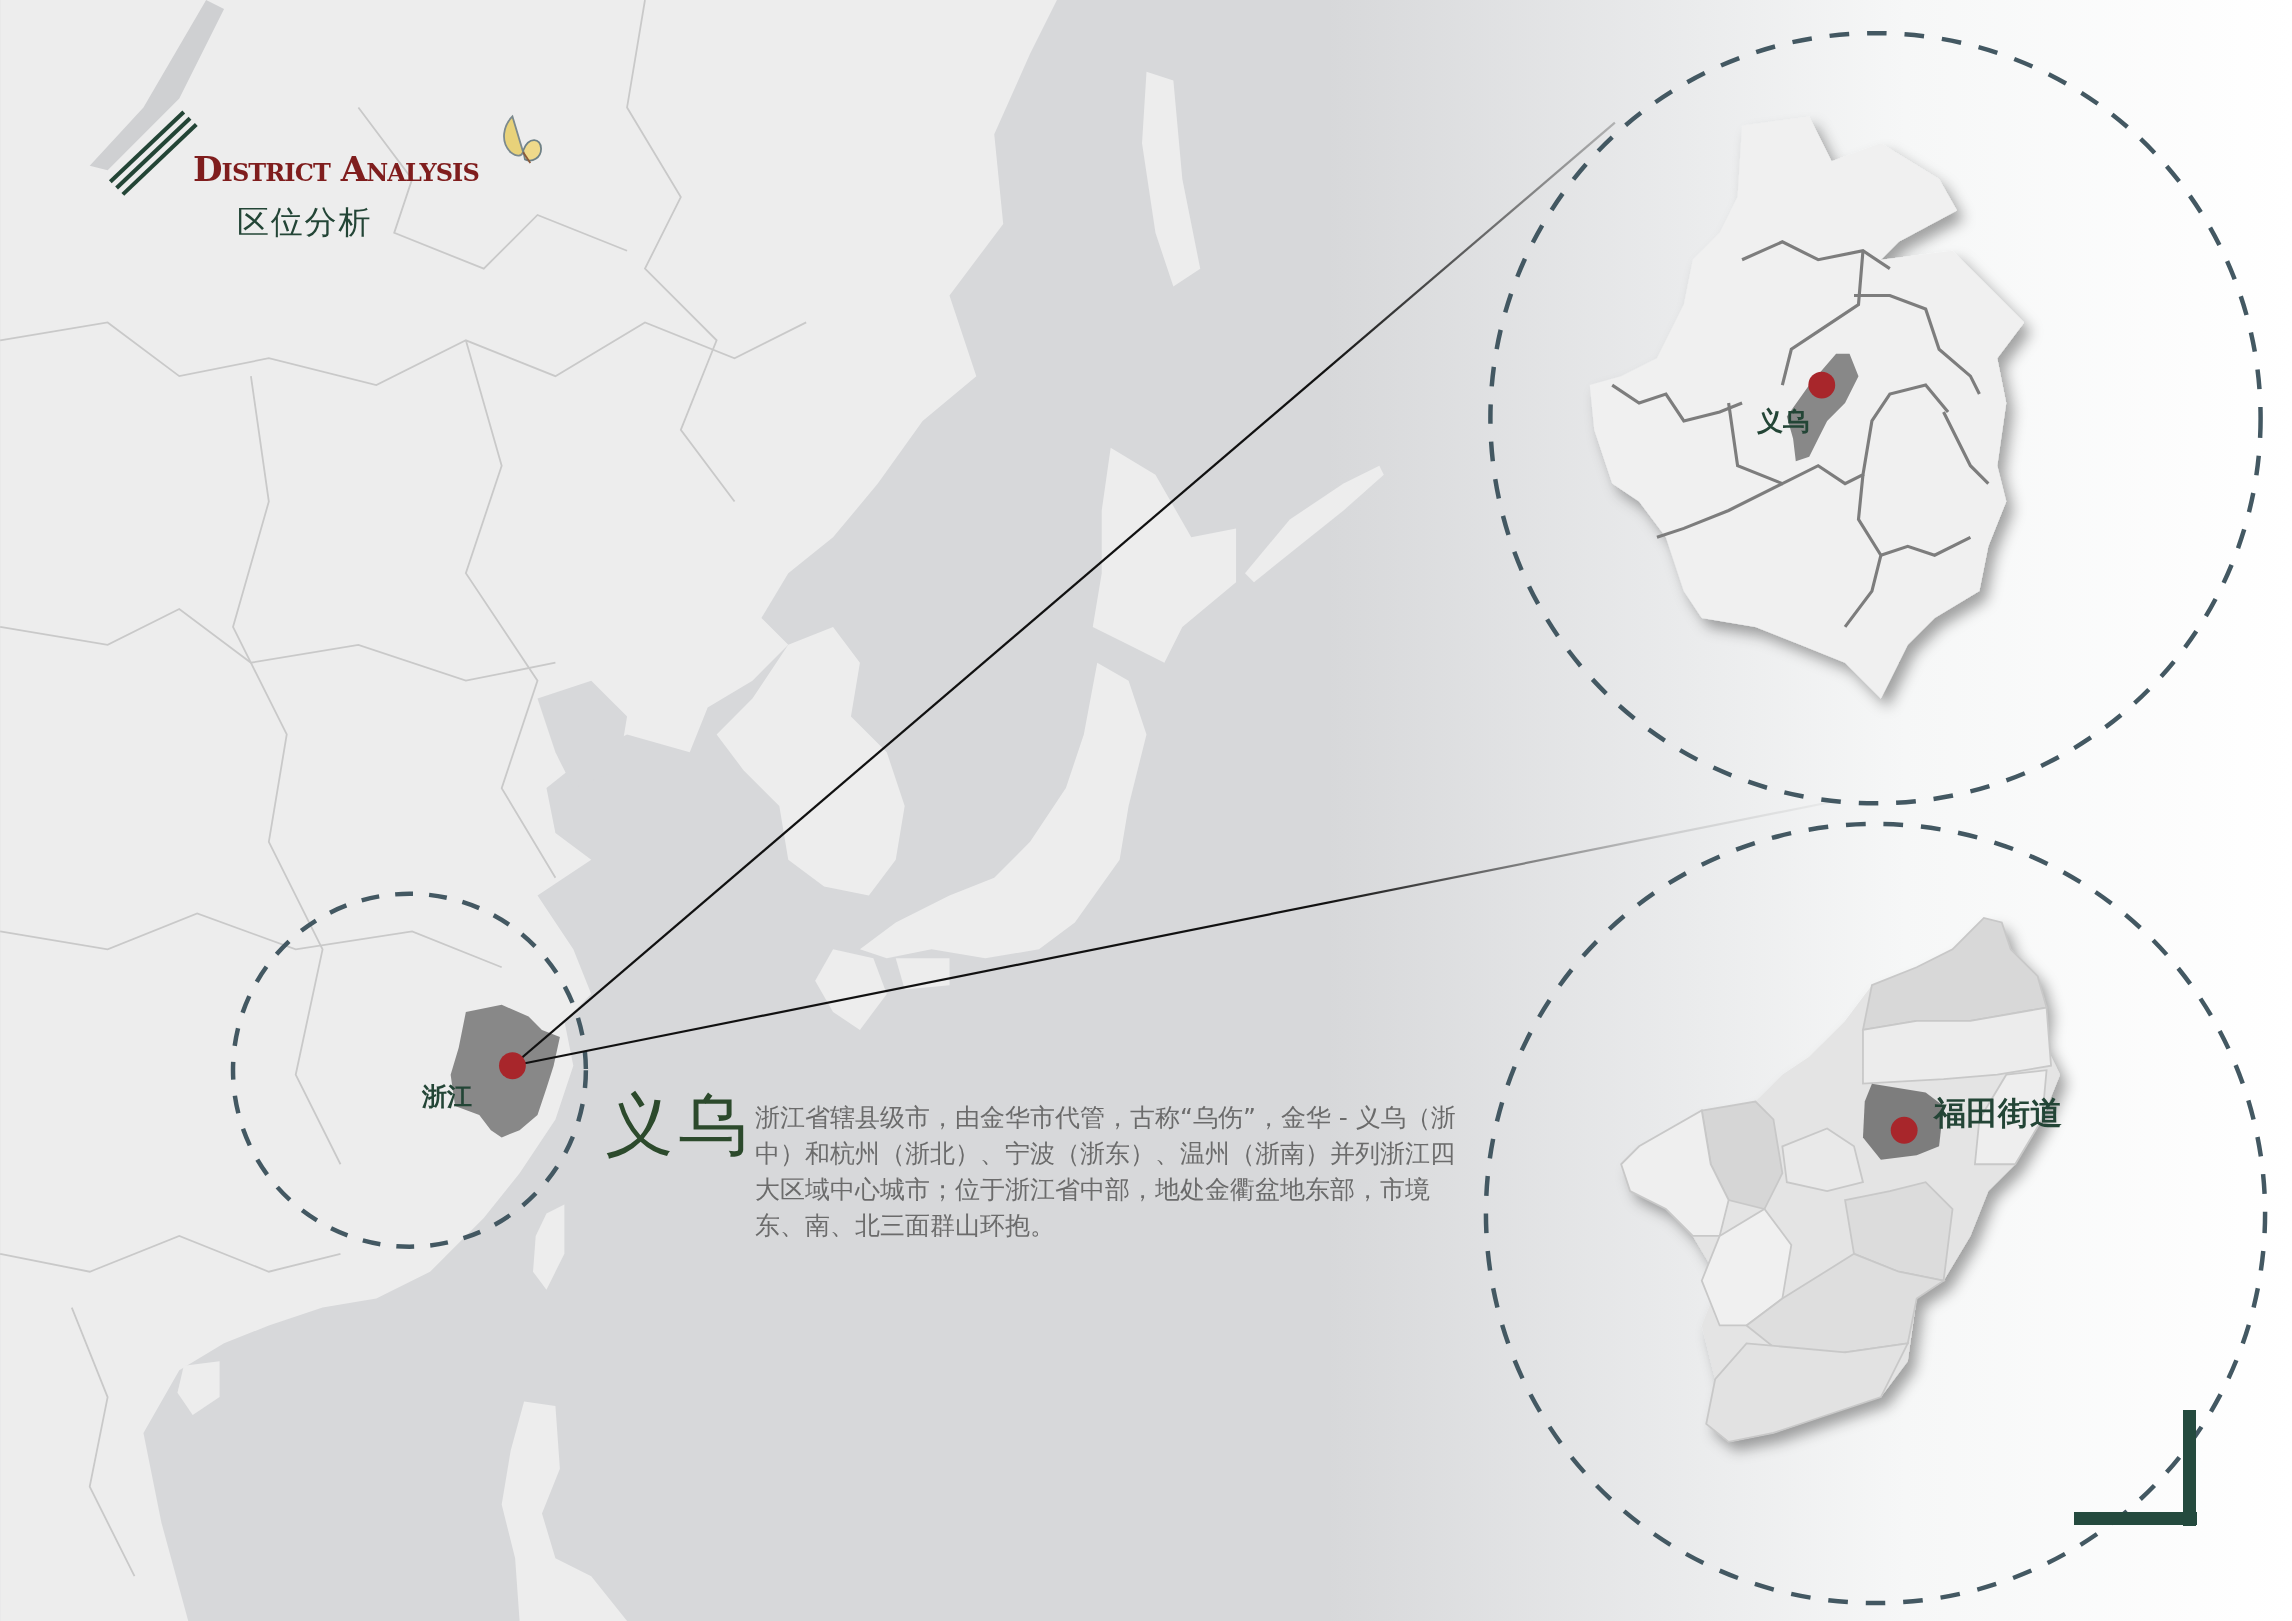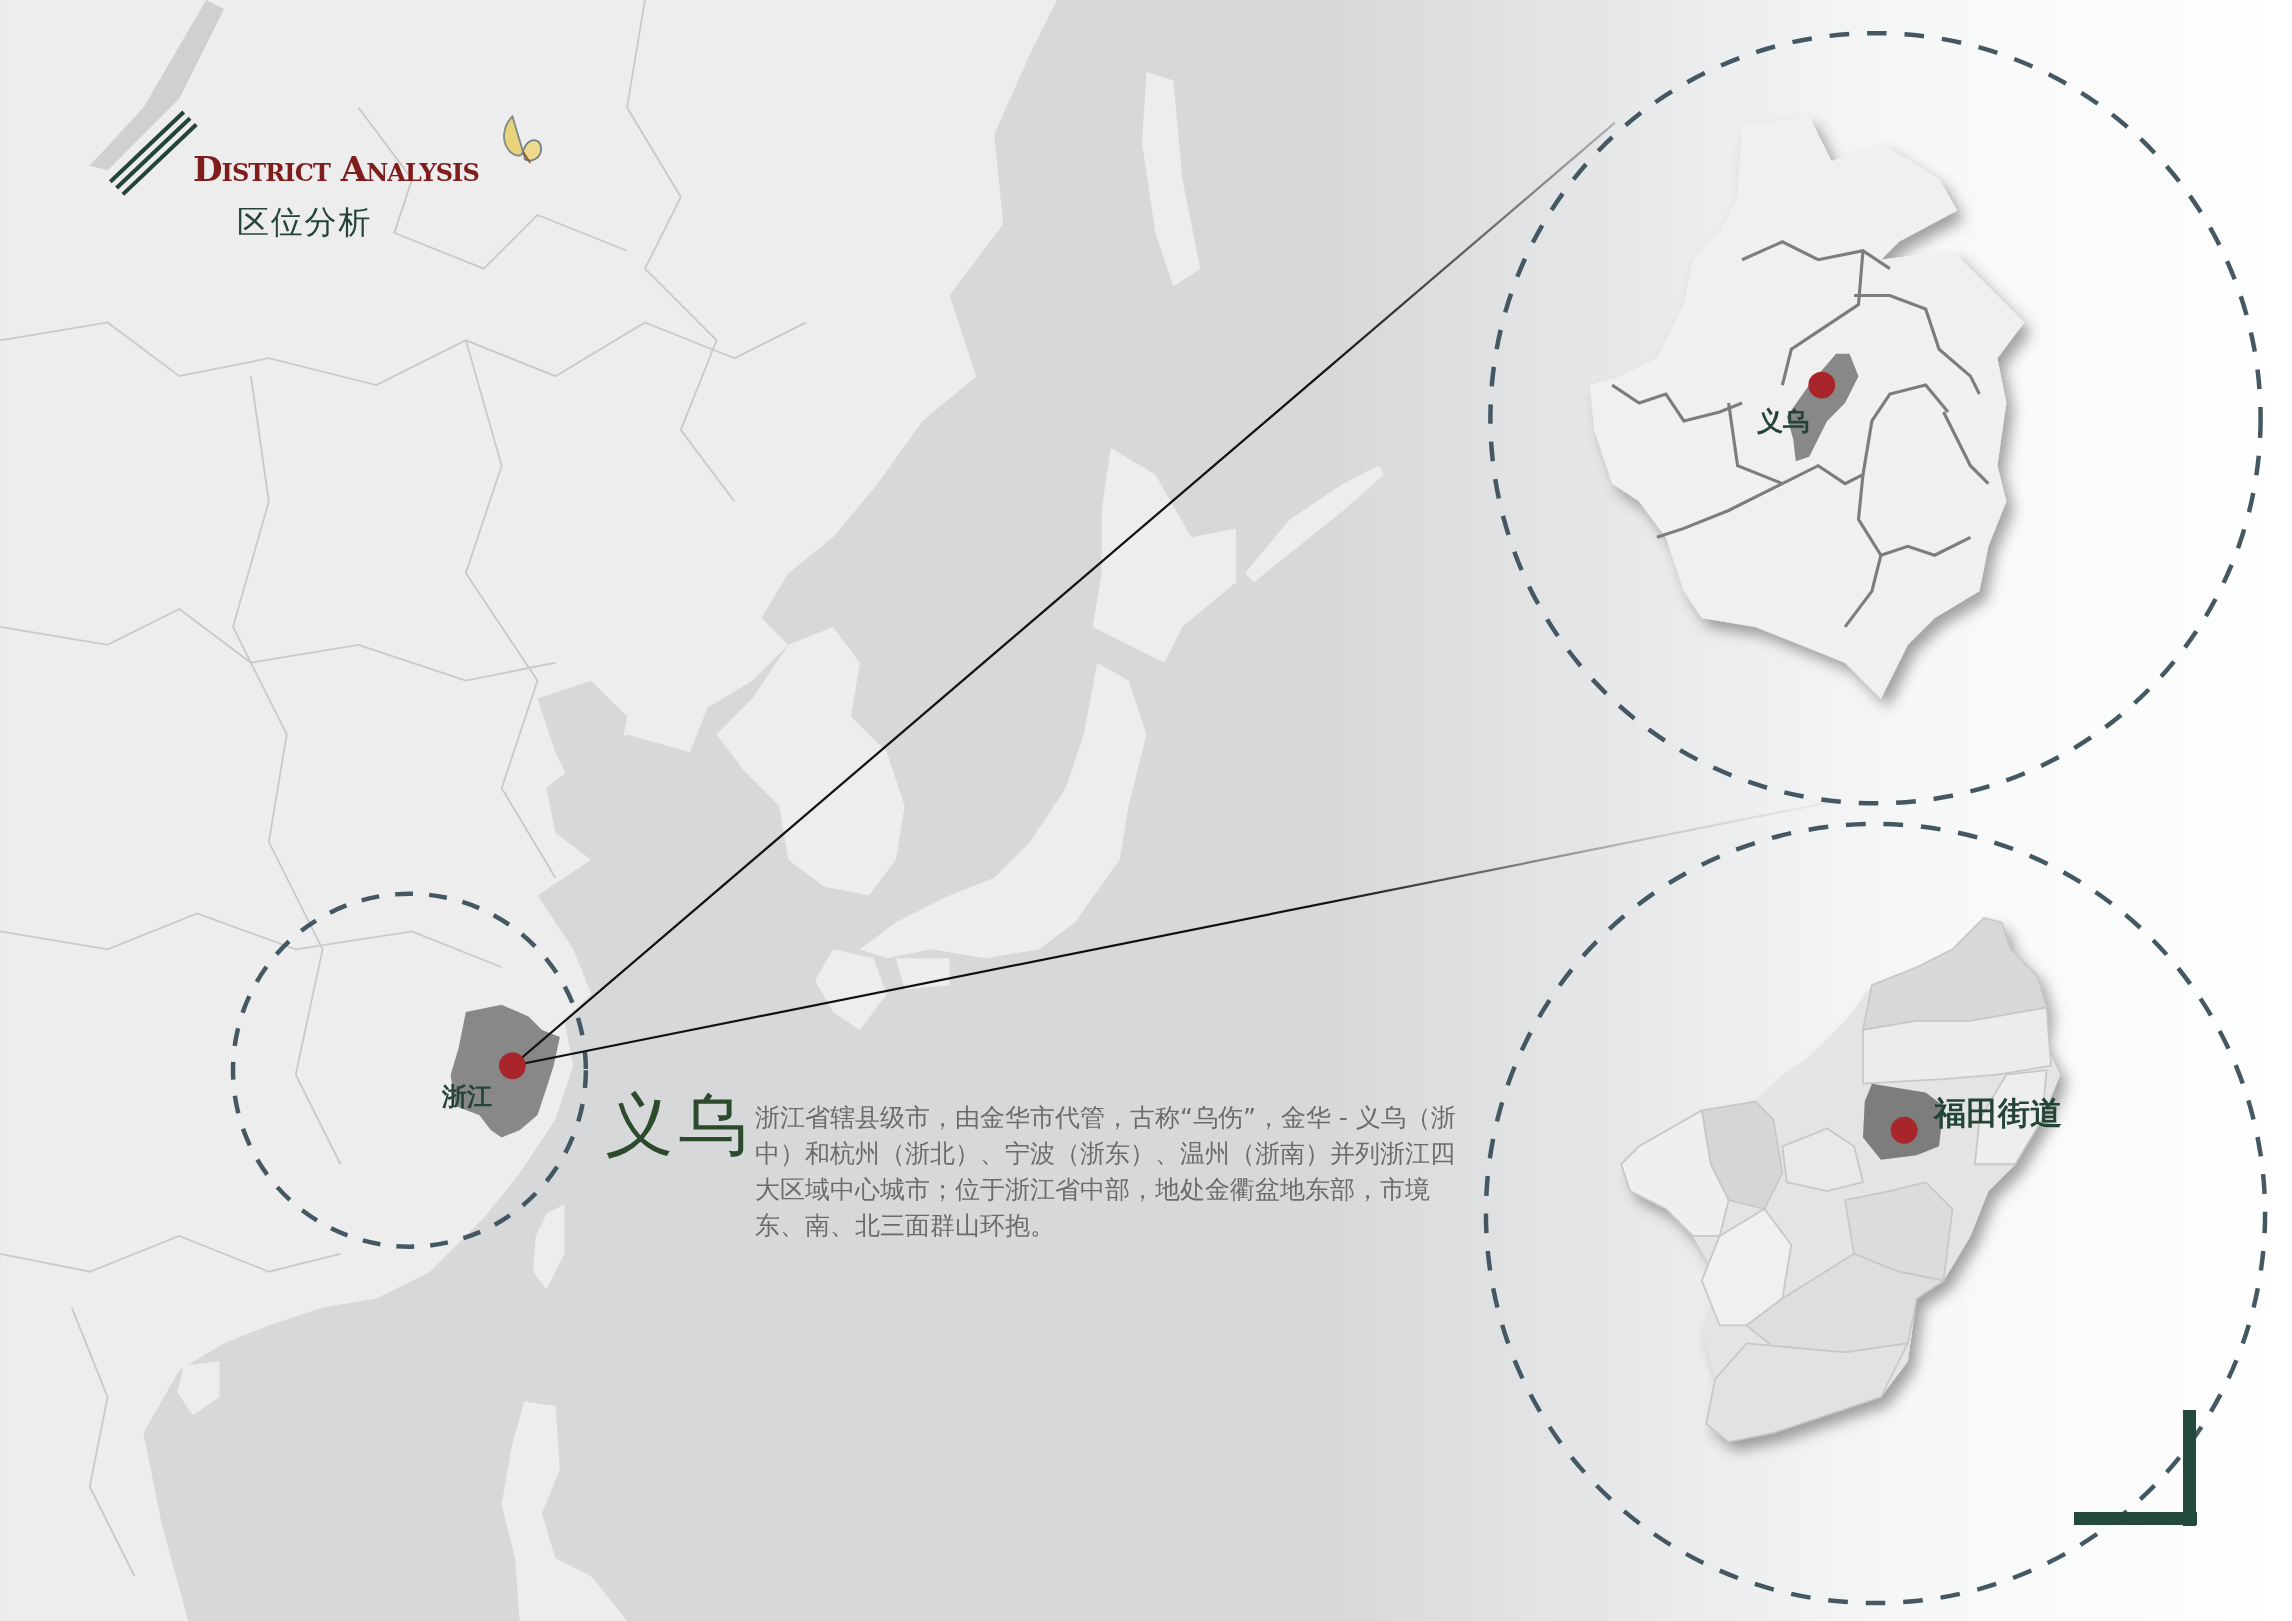--- a/index.html
+++ b/index.html
@@ -153,21 +153,21 @@
   <g transform="translate(560,130)">
     <path d="M12,0 C2,10 -2,28 10,40 C18,46 22,44 24,40 Z" fill="#e8d27a" stroke="#7c8a8e" stroke-width="2"></path>
     <path d="M24,38 C30,22 44,24 44,36 C44,46 34,52 26,48 Z" fill="#efd98a" stroke="#6f8186" stroke-width="2"></path>
     <line x1="24" y1="40" x2="32" y2="52" stroke="#8a5a3a" stroke-width="2"></line>
   </g>
 </svg>
 
 <div class="title-en">District Analysis</div>
 <div class="title-cn">区位分析</div>
 
-<div class="place-label" style="left:442px; top:1080px; font-size:25px;">浙江</div>
+<div class="place-label" style="left:422px; top:1080px; font-size:25px;">浙江</div>
 <div class="place-label" style="left:1757px; top:404px; font-size:26px;">义乌</div>
 <div class="place-label" style="left:1934px; top:1092px; font-size:32px;">福田街道</div>
 
 <div class="desc-title">义乌</div>
 <div class="desc">
   <p class="first">浙江省辖县级市，由金华市代管，古称“乌伤”，金华 - 义乌（浙中）和杭州（浙北）、宁波（浙东）、温州（浙南）并列浙江四大区域中心城市；位于浙江省中部，地处金衢盆地东部，市境东、南、北三面群山环抱。</p>
 </div>
 
 <div class="corner-v"></div>
 <div class="corner-h"></div>

